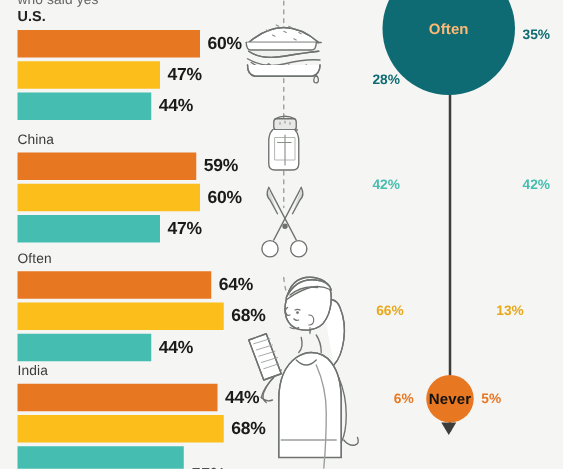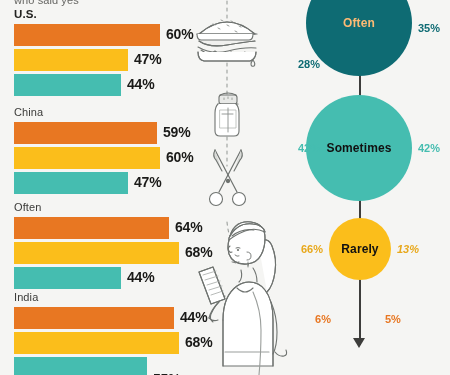--- a/index.html
+++ b/index.html
@@ -330,29 +330,26 @@
 
     <div class="axis-line"></div>
     <div class="axis-arrow"></div>
 
     <div class="circle" style="left:21px; top:-30px; width:106px; height:106px; background:#0e6b73;">
       <span class="circle-label" style="color:#fdba74;">Often</span>
     </div>
     <div class="pct left" style="left:-5px; top:22px; width:40px; color:#0e6b73;margin-top:36px;">28%</div>
     <div class="pct right" style="left:133px; top:22px; width:40px; color:#0e6b73;">35%</div>
 
-    <div class="circle" style="left:21px; top:95px; width:106px; height:106px; background:#45bdb0;">
-      <span class="circle-label" style="color:#111111;">Sometimes</span>
-    </div>
     <div class="pct left" style="left:-5px; top:142px; width:40px; color:#45bdb0;">42%</div>
     <div class="pct right" style="left:133px; top:142px; width:40px; color:#45bdb0;">42%</div>
 
-    <div class="circle" style="left:44px; top:218px; width:62px; height:62px; background:#fbbe1b;">
-      <span class="circle-label" style="color:#111111;">Rarely</span>
-    </div>
     <div class="pct left" style="left:10px; top:243px; width:28px; color:#e8a81b;">66%</div>
-    <div class="pct right" style="left:112px; top:243px; width:30px; color:#e8a81b;font-style:italic;">13%</div>
-
+    <div class="pct right" style="left:112px; top:243px; width:30px; color:#e8a81b;">13%</div>
+
+    <div class="circle" style="left:56px; top:300px; width:38px; height:38px; background:#e87722;">
+      <span class="circle-label" style="color:#111111;">Never</span>
+    </div>
     <div class="pct left" style="left:22px; top:313px; width:24px; color:#e87722;">6%</div>
     <div class="pct right" style="left:100px; top:313px; width:26px; color:#e87722;">5%</div>
   </div>
 
 </div>
 
 </body></html>

